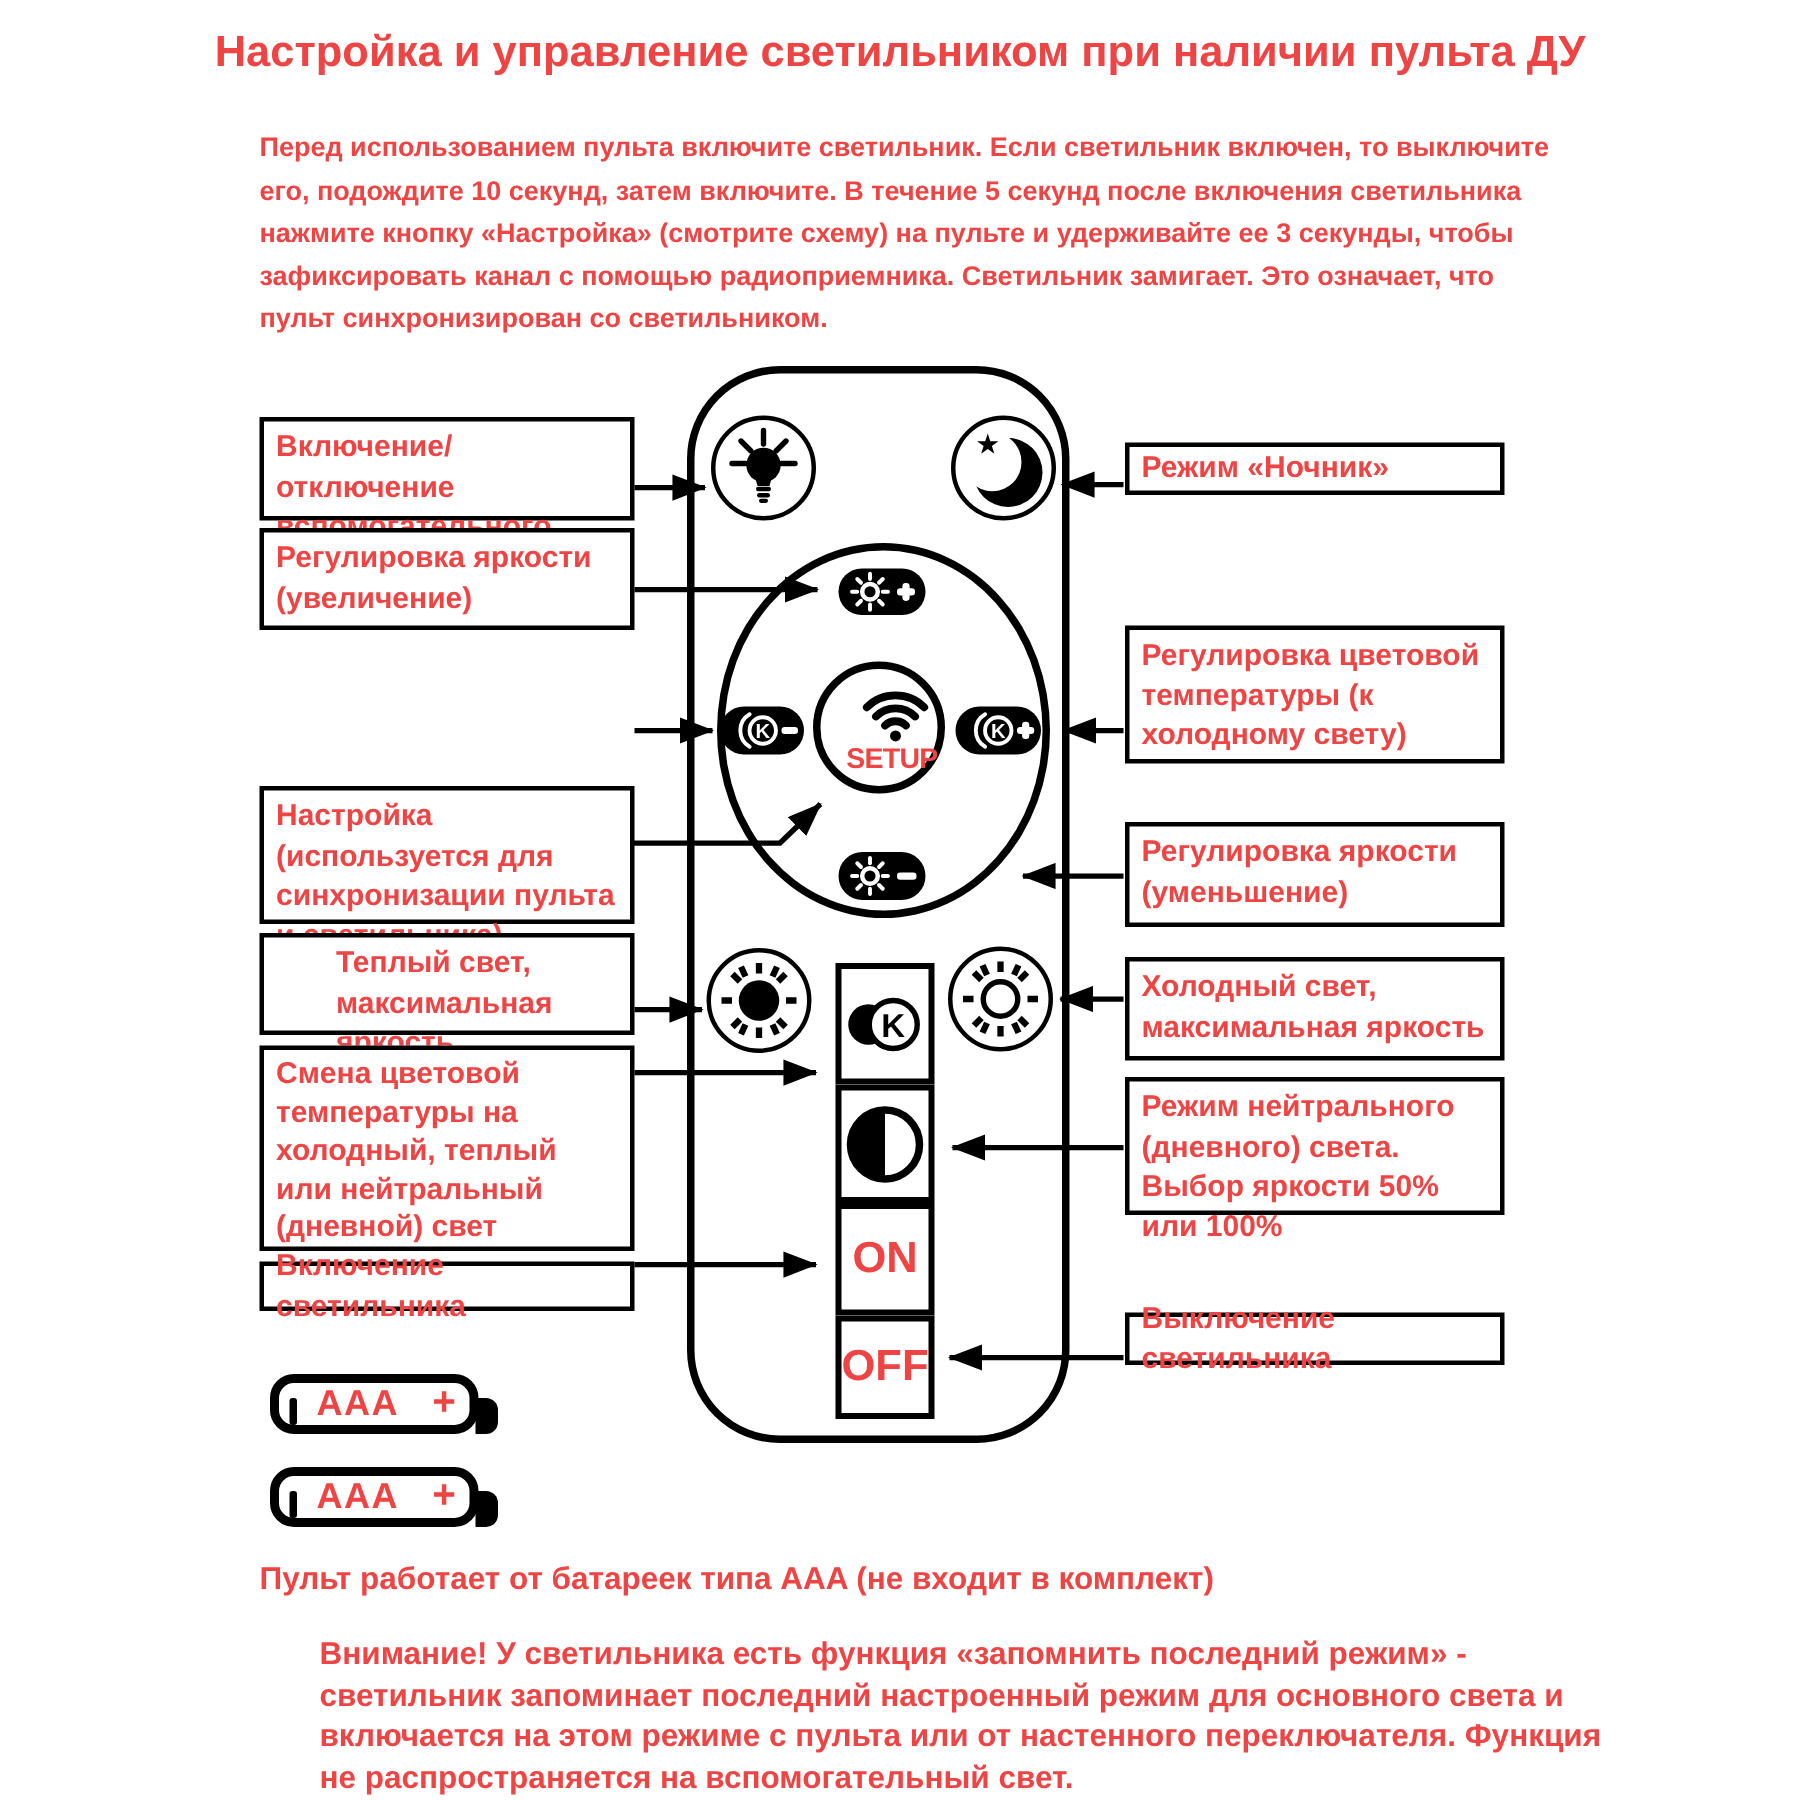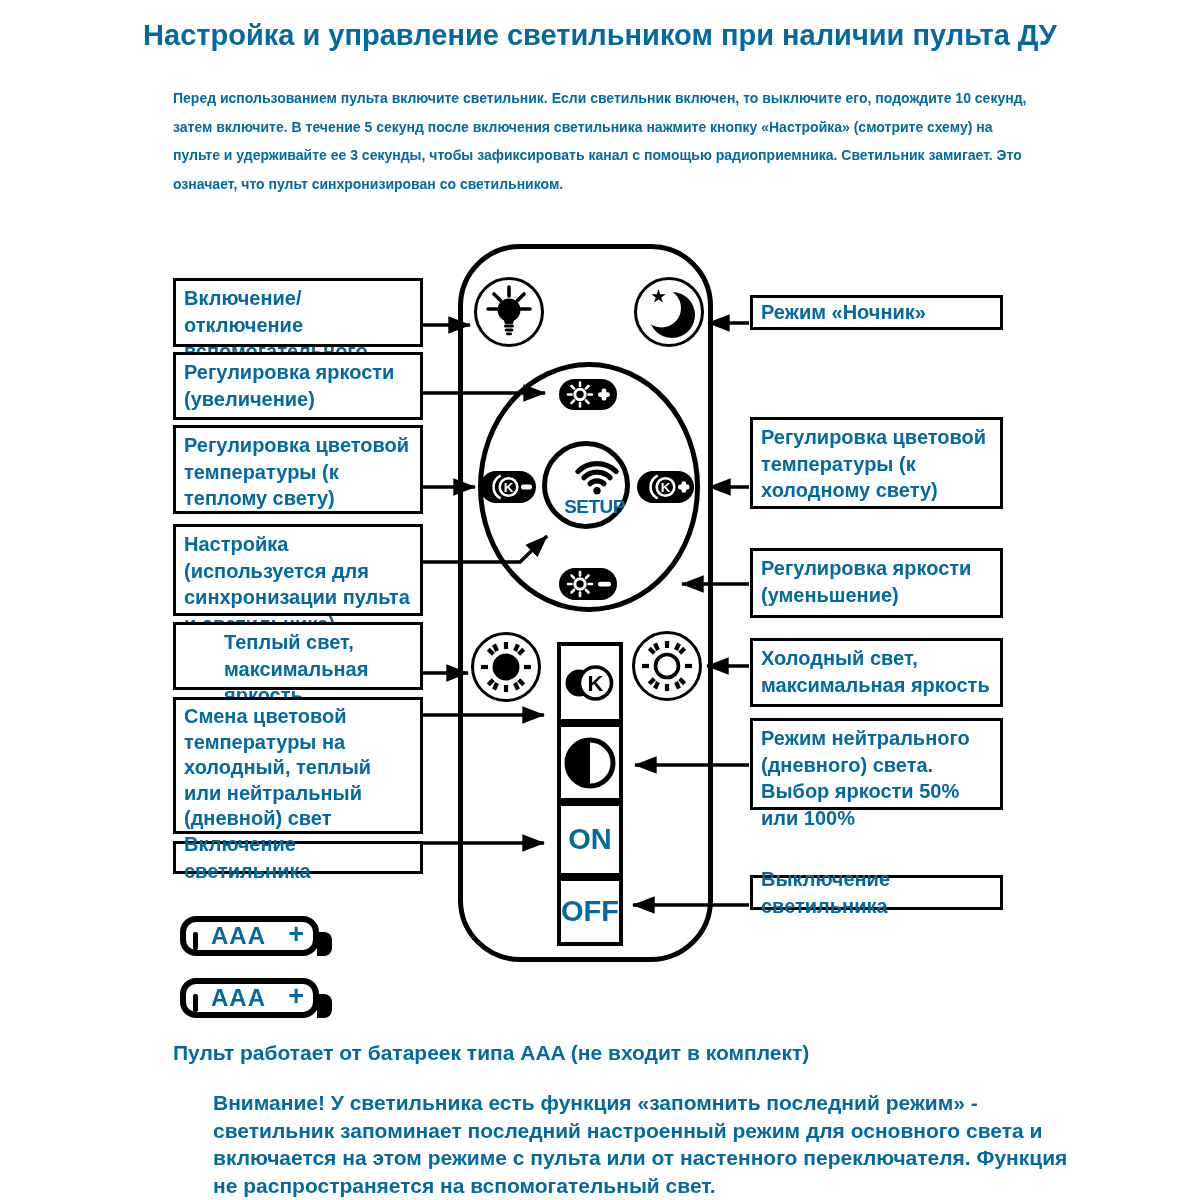--- a/index.html
+++ b/index.html
@@ -1,23 +1,23 @@
 <!DOCTYPE html>
 <html><head>
 <meta charset="utf-8">
 <style>
   html,body{margin:0;padding:0;background:#fff;}
   #canvas{
     position:relative;width:1200px;height:1200px;background:#fff;
     font-family:"Liberation Sans","DejaVu Sans",sans-serif;
-    font-weight:bold;color:#0369a1;overflow:hidden;
+    font-weight:bold;color:#ef4444;overflow:hidden;
   }
   .abs{position:absolute;}
   #title{top:18px;left:0;width:1200px;text-align:center;font-size:29px;line-height:34px;}
-  #intro{top:84px;left:173px;width:866px;font-size:14px;line-height:28.5px;}
+  #intro{top:84px;left:173px;width:866px;font-size:18px;line-height:28.5px;}
   
   #remote{left:458px;top:244px;width:255px;height:718px;border:5px solid #000;border-radius:62px;box-sizing:border-box;background:#fff;}
   .circle-btn{border:3px solid #000;border-radius:50%;background:#fff;display:flex;align-items:center;justify-content:center;box-sizing:border-box;}
   #bulb-btn{left:474px;top:277px;width:70px;height:70px;}
   #moon-btn{left:634px;top:277px;width:70px;height:70px;}
   #dpad{left:478px;top:362px;width:222px;height:250px;border:5px solid #000;border-radius:50%;box-sizing:border-box;background:#fff;}
   #setup-btn{left:542px;top:441px;width:88px;height:88px;border:5px solid #000;border-radius:50%;box-sizing:border-box;background:#fff;
              display:flex;flex-direction:column;align-items:flex-end;justify-content:center;padding-top:2px;}
   #setup-btn .setup-label{font-size:19px;letter-spacing:-0.5px;margin-top:1px;}
   .pill{background:#000;border-radius:16px;display:flex;align-items:center;justify-content:center;box-sizing:border-box;}
@@ -218,21 +218,20 @@
   </div>
   <div class="abs col-btn z2" id="btn-on">
     <span>ON</span>
   </div>
   <div class="abs col-btn z2" id="btn-off">
     <span>OFF</span>
   </div>
 
   <div class="abs callout cl" id="cb-l1"><span>Включение/отключение вспомогательного света</span></div>
   <div class="abs callout cl" id="cb-l2"><span>Регулировка яркости (увеличение)</span></div>
-  <div class="abs callout cl" id="cb-l3"><span>Регулировка цветовой температуры (к теплому свету)</span></div>
   <div class="abs callout cl" id="cb-l4"><span>Настройка (используется для синхронизации пульта и светильника)</span></div>
   <div class="abs callout cl" id="cb-l5"><span>Теплый свет, максимальная яркость</span></div>
   <div class="abs callout cl" id="cb-l6"><span>Смена цветовой температуры на холодный, теплый или нейтральный (дневной) свет</span></div>
   <div class="abs callout cl single" id="cb-l7">
       <span>Включение светильника</span>
     </div>
 
   <div class="abs callout cr single" id="cb-r1">
       <span>Режим «Ночник»</span>
     </div>

